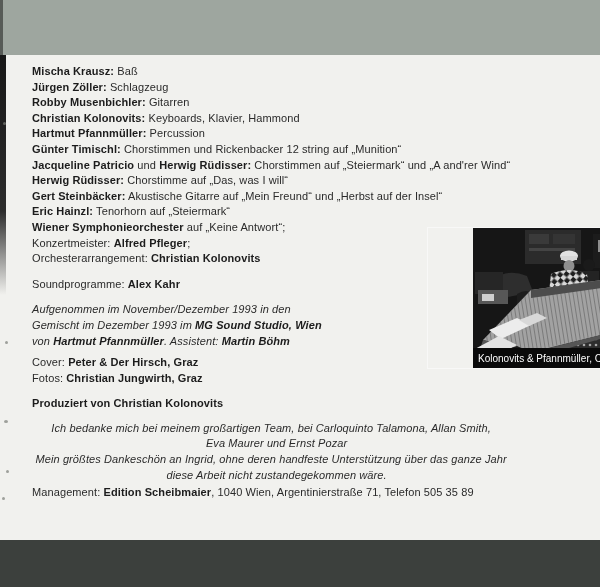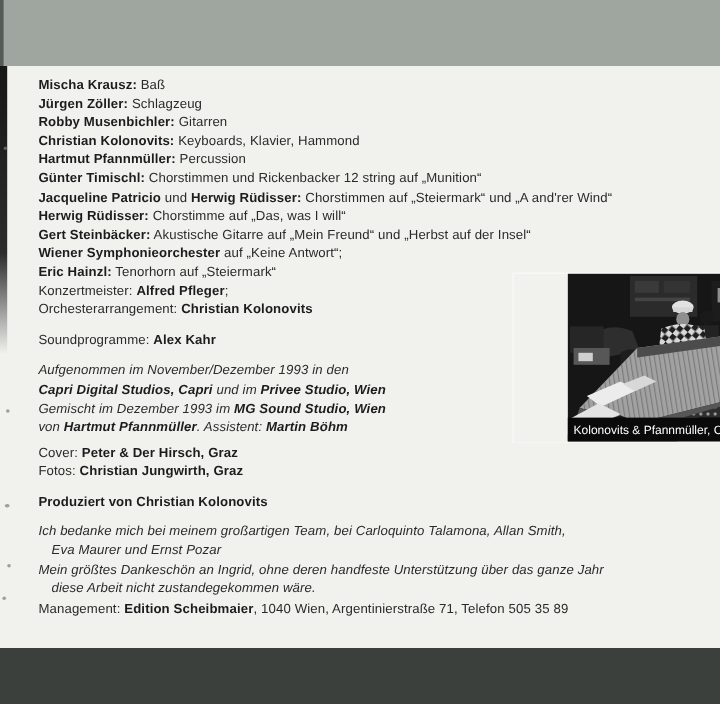--- a/index.html
+++ b/index.html
@@ -18,21 +18,21 @@
   .credits{position:absolute;left:32px;top:64px;color:#1c1c1c;font-size:11px;line-height:15.6px;}
   .line{white-space:nowrap;letter-spacing:.1px;}
   .line .bold{font-weight:700;}
   .line .reg{font-weight:400;color:#2a2a2a;}
   .line.italic{font-style:italic;color:#2a2a2a;}
   .line.indent{padding-left:11px;}
   .block-soundprogramme{margin-top:10px;}
   .block-recording{margin-top:10px;font-style:italic;}
   .block-produced{margin-top:10px;}
   .block-cover{margin-top:6px;}
-  .block-thanks{margin-top:9px;}
+  .block-thanks{margin-top:9px;text-align:center;}
   .block-management{margin-top:2px;}
 
   .photo{position:absolute;left:428px;top:228px;width:172px;height:140px;box-shadow:0 0 0 1px rgba(255,255,255,.5);padding-left:45px;}
   .photo svg{display:block;}
 </style>
 </head>
 <body>
 
 <div class="scan">
 
@@ -50,31 +50,30 @@
       <div class="block block-musicians">
         <div class="line"><span class="bold">Mischa Krausz:</span><span class="reg"> Baß</span></div>
         <div class="line"><span class="bold">Jürgen Zöller:</span><span class="reg"> Schlagzeug</span></div>
         <div class="line"><span class="bold">Robby Musenbichler:</span><span class="reg"> Gitarren</span></div>
         <div class="line"><span class="bold">Christian Kolonovits:</span><span class="reg"> Keyboards, Klavier, Hammond</span></div>
         <div class="line"><span class="bold">Hartmut Pfannmüller:</span><span class="reg"> Percussion</span></div>
         <div class="line"><span class="bold">Günter Timischl:</span><span class="reg"> Chorstimmen und Rickenbacker 12 string auf „Munition“</span></div>
         <div class="line"><span class="bold">Jacqueline Patricio</span><span class="reg"> und </span><span class="bold">Herwig Rüdisser:</span><span class="reg"> Chorstimmen auf „Steiermark“ und „A and'rer Wind“</span></div>
         <div class="line"><span class="bold">Herwig Rüdisser:</span><span class="reg"> Chorstimme auf „Das, was I will“</span></div>
         <div class="line"><span class="bold">Gert Steinbäcker:</span><span class="reg"> Akustische Gitarre auf „Mein Freund“ und „Herbst auf der Insel“</span></div>
+        <div class="line"><span class="bold">Eric Hainzl:</span><span class="reg"> Tenorhorn auf „Steiermark“</span></div>
         <div class="line"><span class="bold">Wiener Symphonieorchester</span><span class="reg"> auf „Keine Antwort“;</span></div>
-        <div class="line"><span class="bold">Eric Hainzl:</span><span class="reg"> Tenorhorn auf „Steiermark“</span></div>
         <div class="line"><span class="reg">Konzertmeister: </span><span class="bold">Alfred Pfleger</span><span class="reg">;</span></div>
         <div class="line"><span class="reg">Orchesterarrangement: </span><span class="bold">Christian Kolonovits</span></div>
       </div>
       <div class="block block-soundprogramme">
         <div class="line"><span class="reg">Soundprogramme: </span><span class="bold">Alex Kahr</span></div>
       </div>
       <div class="block block-recording">
         <div class="line"><span class="reg">Aufgenommen im November/Dezember 1993 in den</span></div>
-        <div class="line"><span class="bold">Capri Digital Studios, Capri</span><span class="reg"> und im </span><span class="bold">Privee Studio, Wien</span></div>
         <div class="line"><span class="reg">Gemischt im Dezember 1993 im </span><span class="bold">MG Sound Studio, Wien</span></div>
         <div class="line"><span class="reg">von </span><span class="bold">Hartmut Pfannmüller</span><span class="reg">. Assistent: </span><span class="bold">Martin Böhm</span></div>
       </div>
       <div class="block block-cover">
         <div class="line"><span class="reg">Cover: </span><span class="bold">Peter &amp; Der Hirsch, Graz</span></div>
         <div class="line"><span class="reg">Fotos: </span><span class="bold">Christian Jungwirth, Graz</span></div>
       </div>
       <div class="block block-produced">
         <div class="line"><span class="bold">Produziert von Christian Kolonovits</span></div>
       </div>

